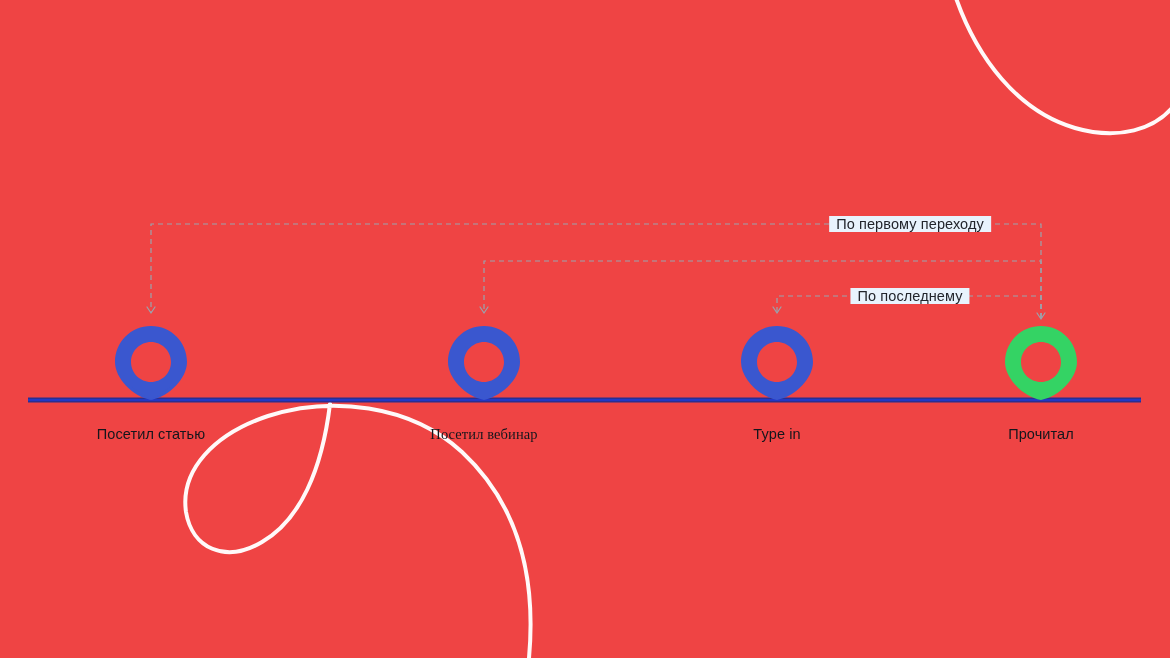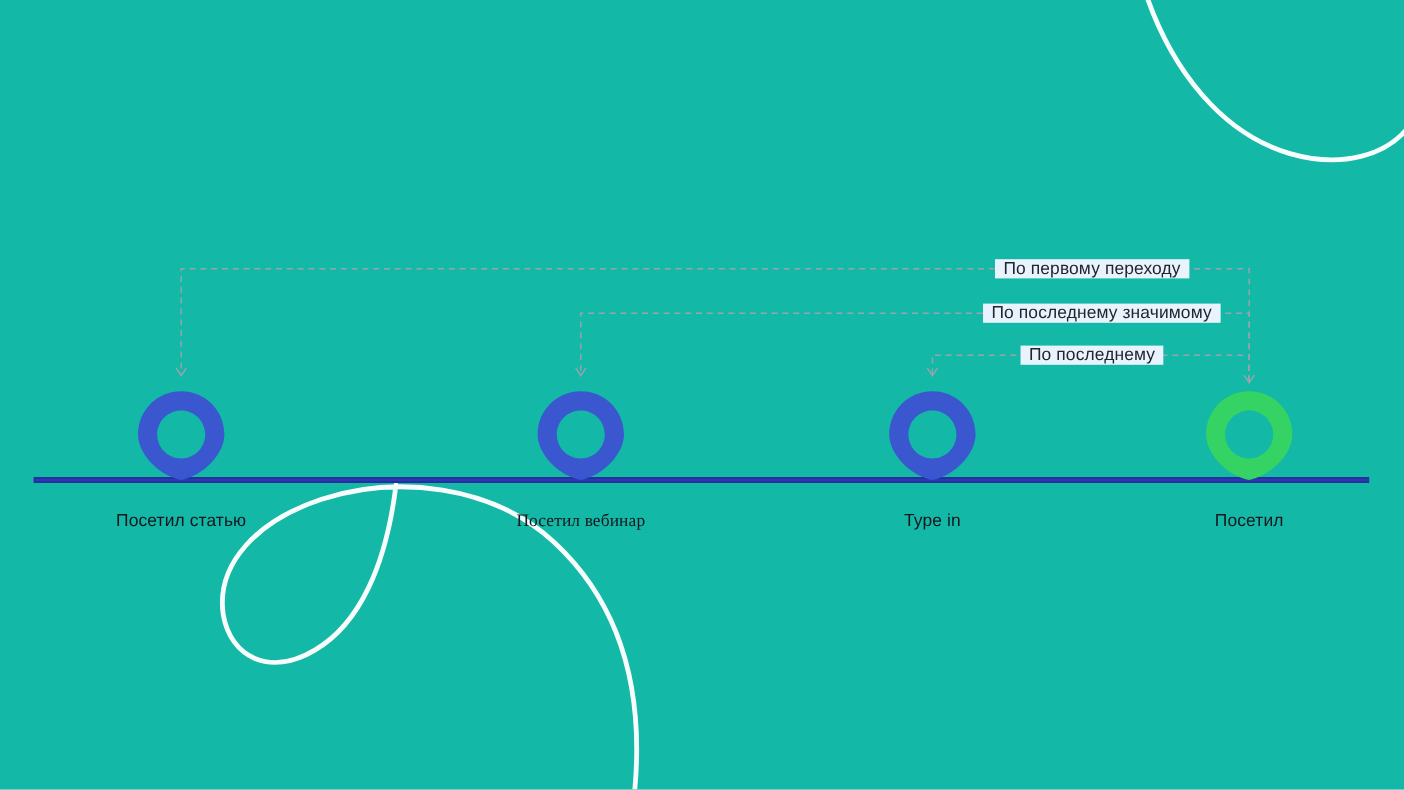--- a/index.html
+++ b/index.html
@@ -10,21 +10,21 @@
     width: 1170px;
     height: 658px;
     overflow: hidden;
     font-family: "Liberation Sans", sans-serif;
     background: #e8f3fd;
   }
   #stage {
     position: relative;
     width: 1170px;
     height: 658px;
-    background: #14b8a6;
+    background: #ef4444;
   }
   #decor, #diagram {
     position: absolute;
     left: 0;
     top: 0;
     width: 1170px;
     height: 658px;
   }
   #decor { z-index: 1; }
   #diagram { z-index: 2; }
@@ -134,21 +134,20 @@
                C 1077 342 1061 326 1041 326 Z
                M 1041 342
                C 1052 342 1061 351 1061 362
                C 1061 373 1052 382 1041 382
                C 1030 382 1021 373 1021 362
                C 1021 351 1030 342 1041 342 Z"></path>
     </g>
   </svg>
 
   <div class="branch-label" style="left:910px; top:224px;">По первому переходу</div>
-  <div class="branch-label" style="left:918px; top:261px;">По последнему значимому</div>
   <div class="branch-label" style="left:910px; top:296px;">По последнему</div>
 
   <div class="axis-label" style="left:151px; top:426px;">Посетил статью</div>
   <div class="axis-label" style="left:484px; top:426px;font-family:Liberation Serif, serif;">Посетил вебинар</div>
   <div class="axis-label" style="left:777px; top:426px;">Type in</div>
-  <div class="axis-label" style="left:1041px; top:426px;">Посетил</div>
+  <div class="axis-label" style="left:1041px; top:426px;">Прочитал</div>
 
 </div>
 
 </body></html>

